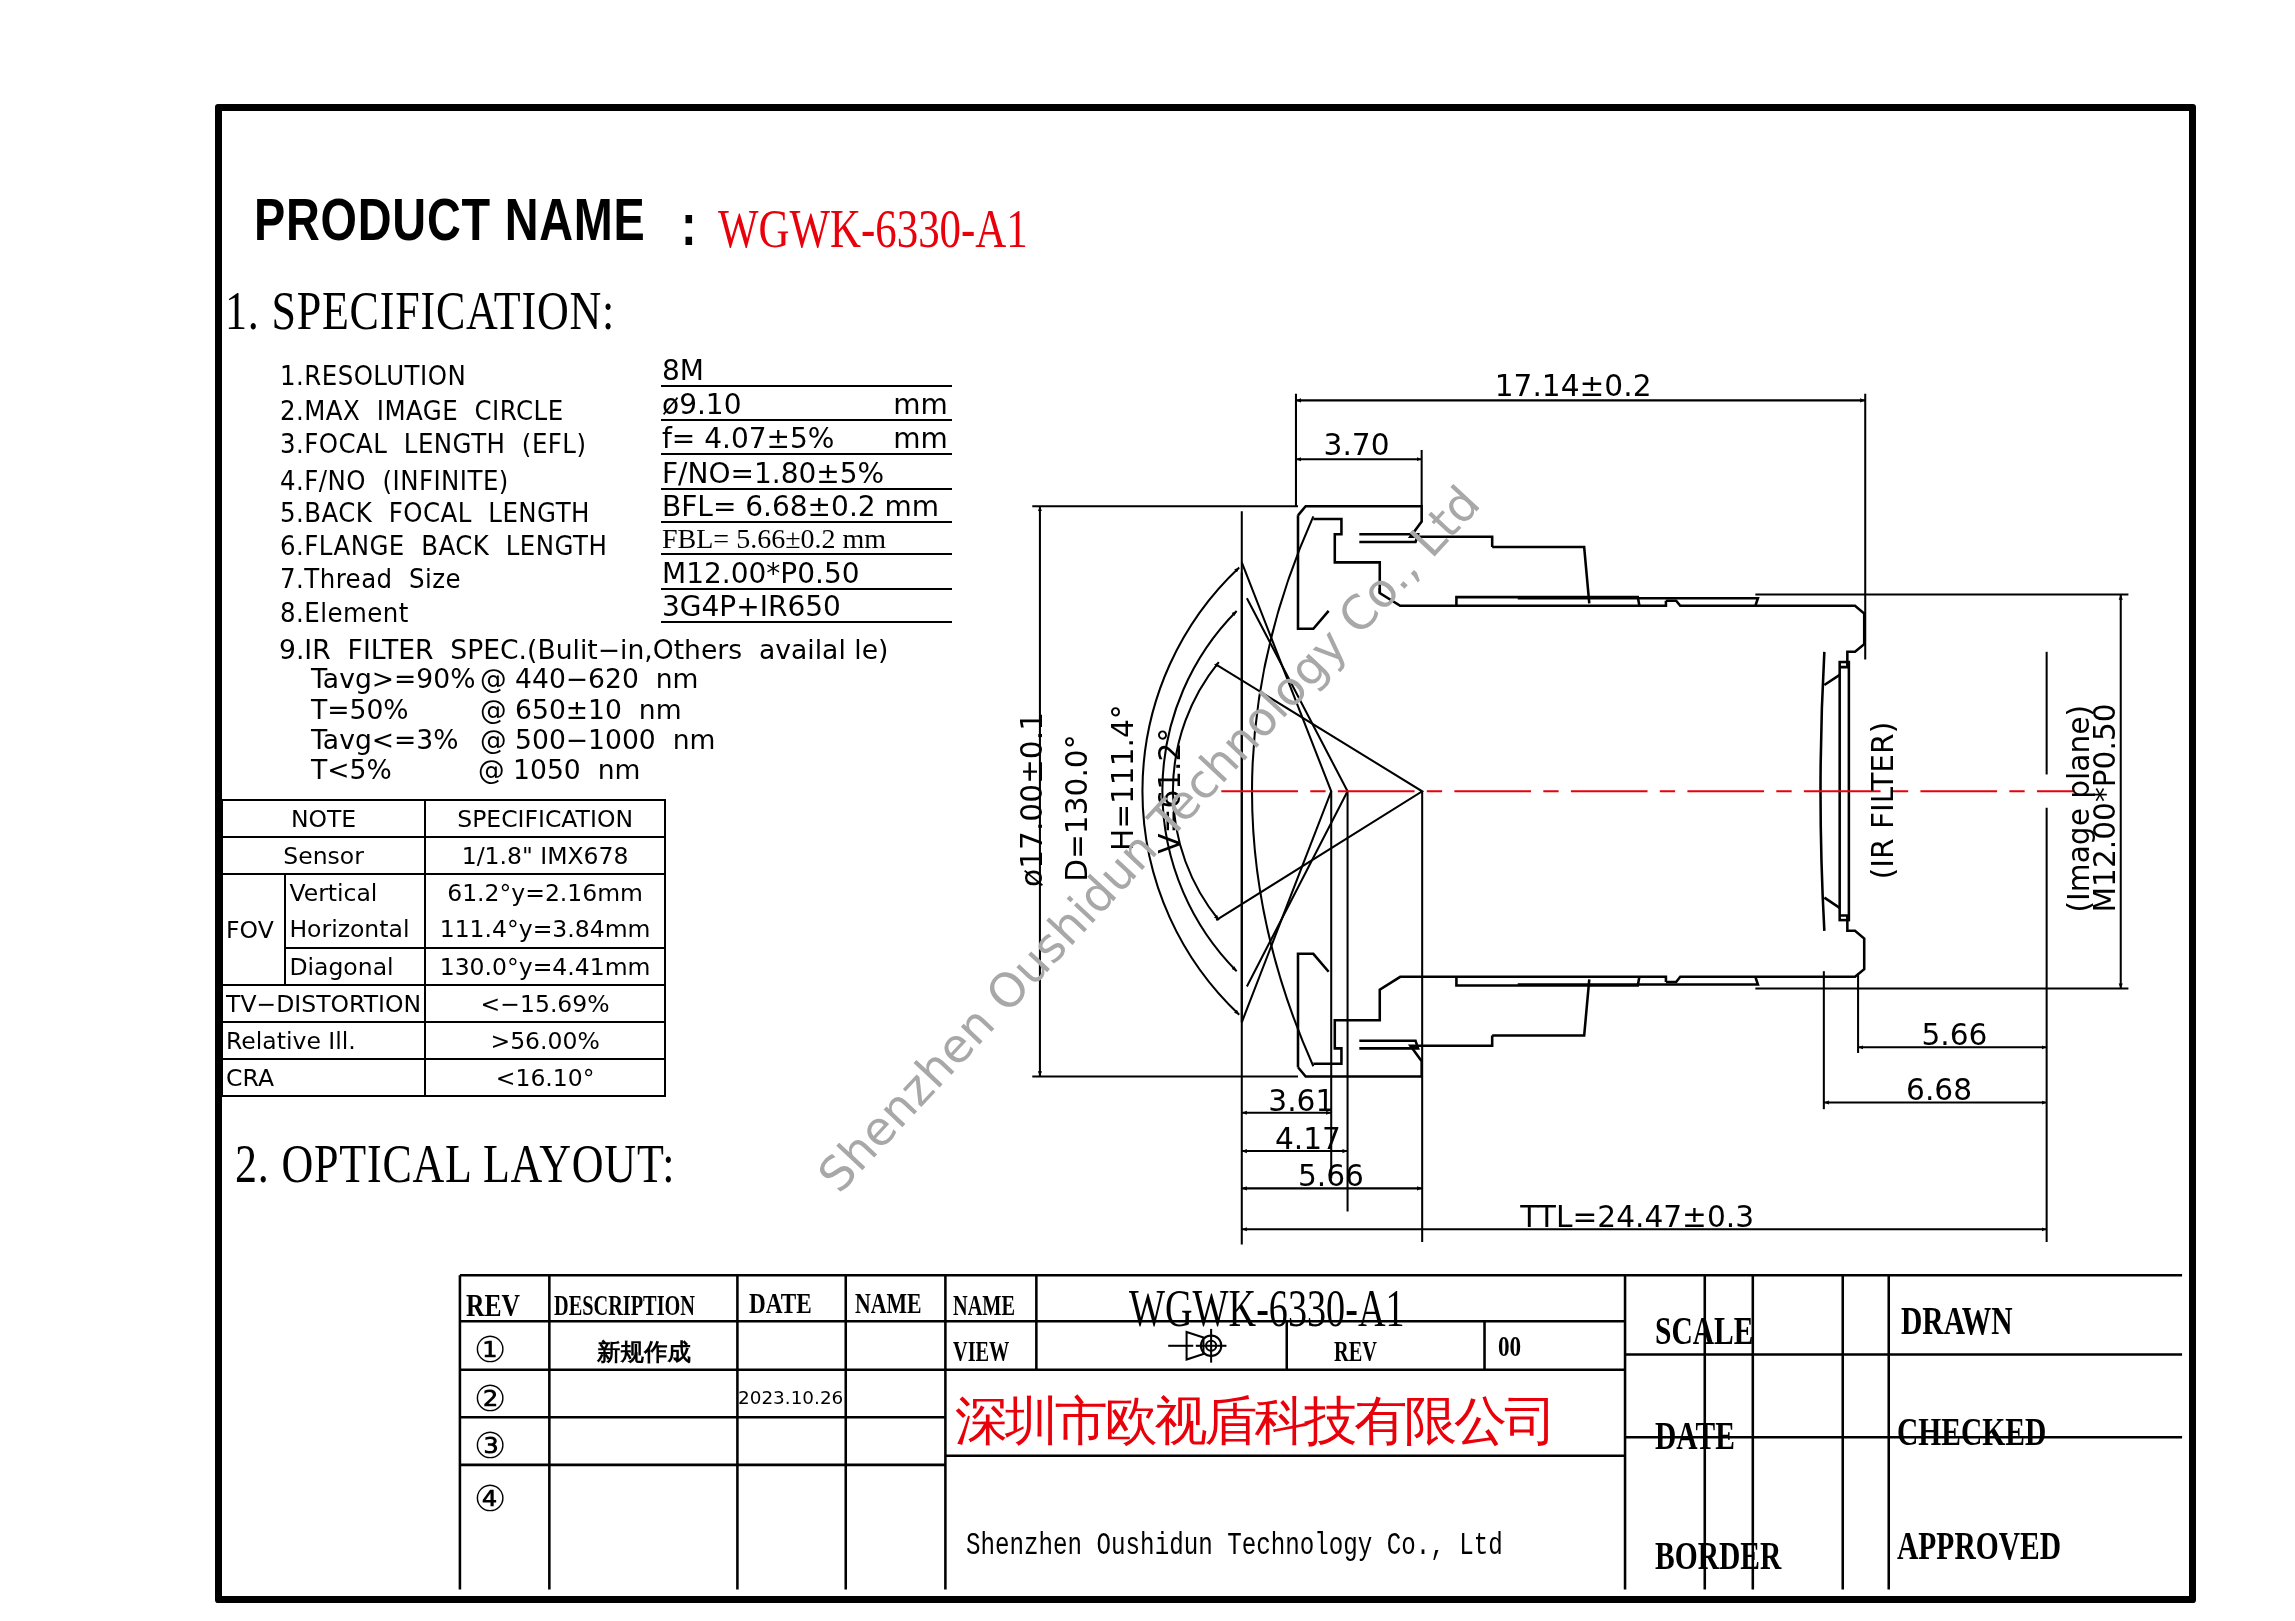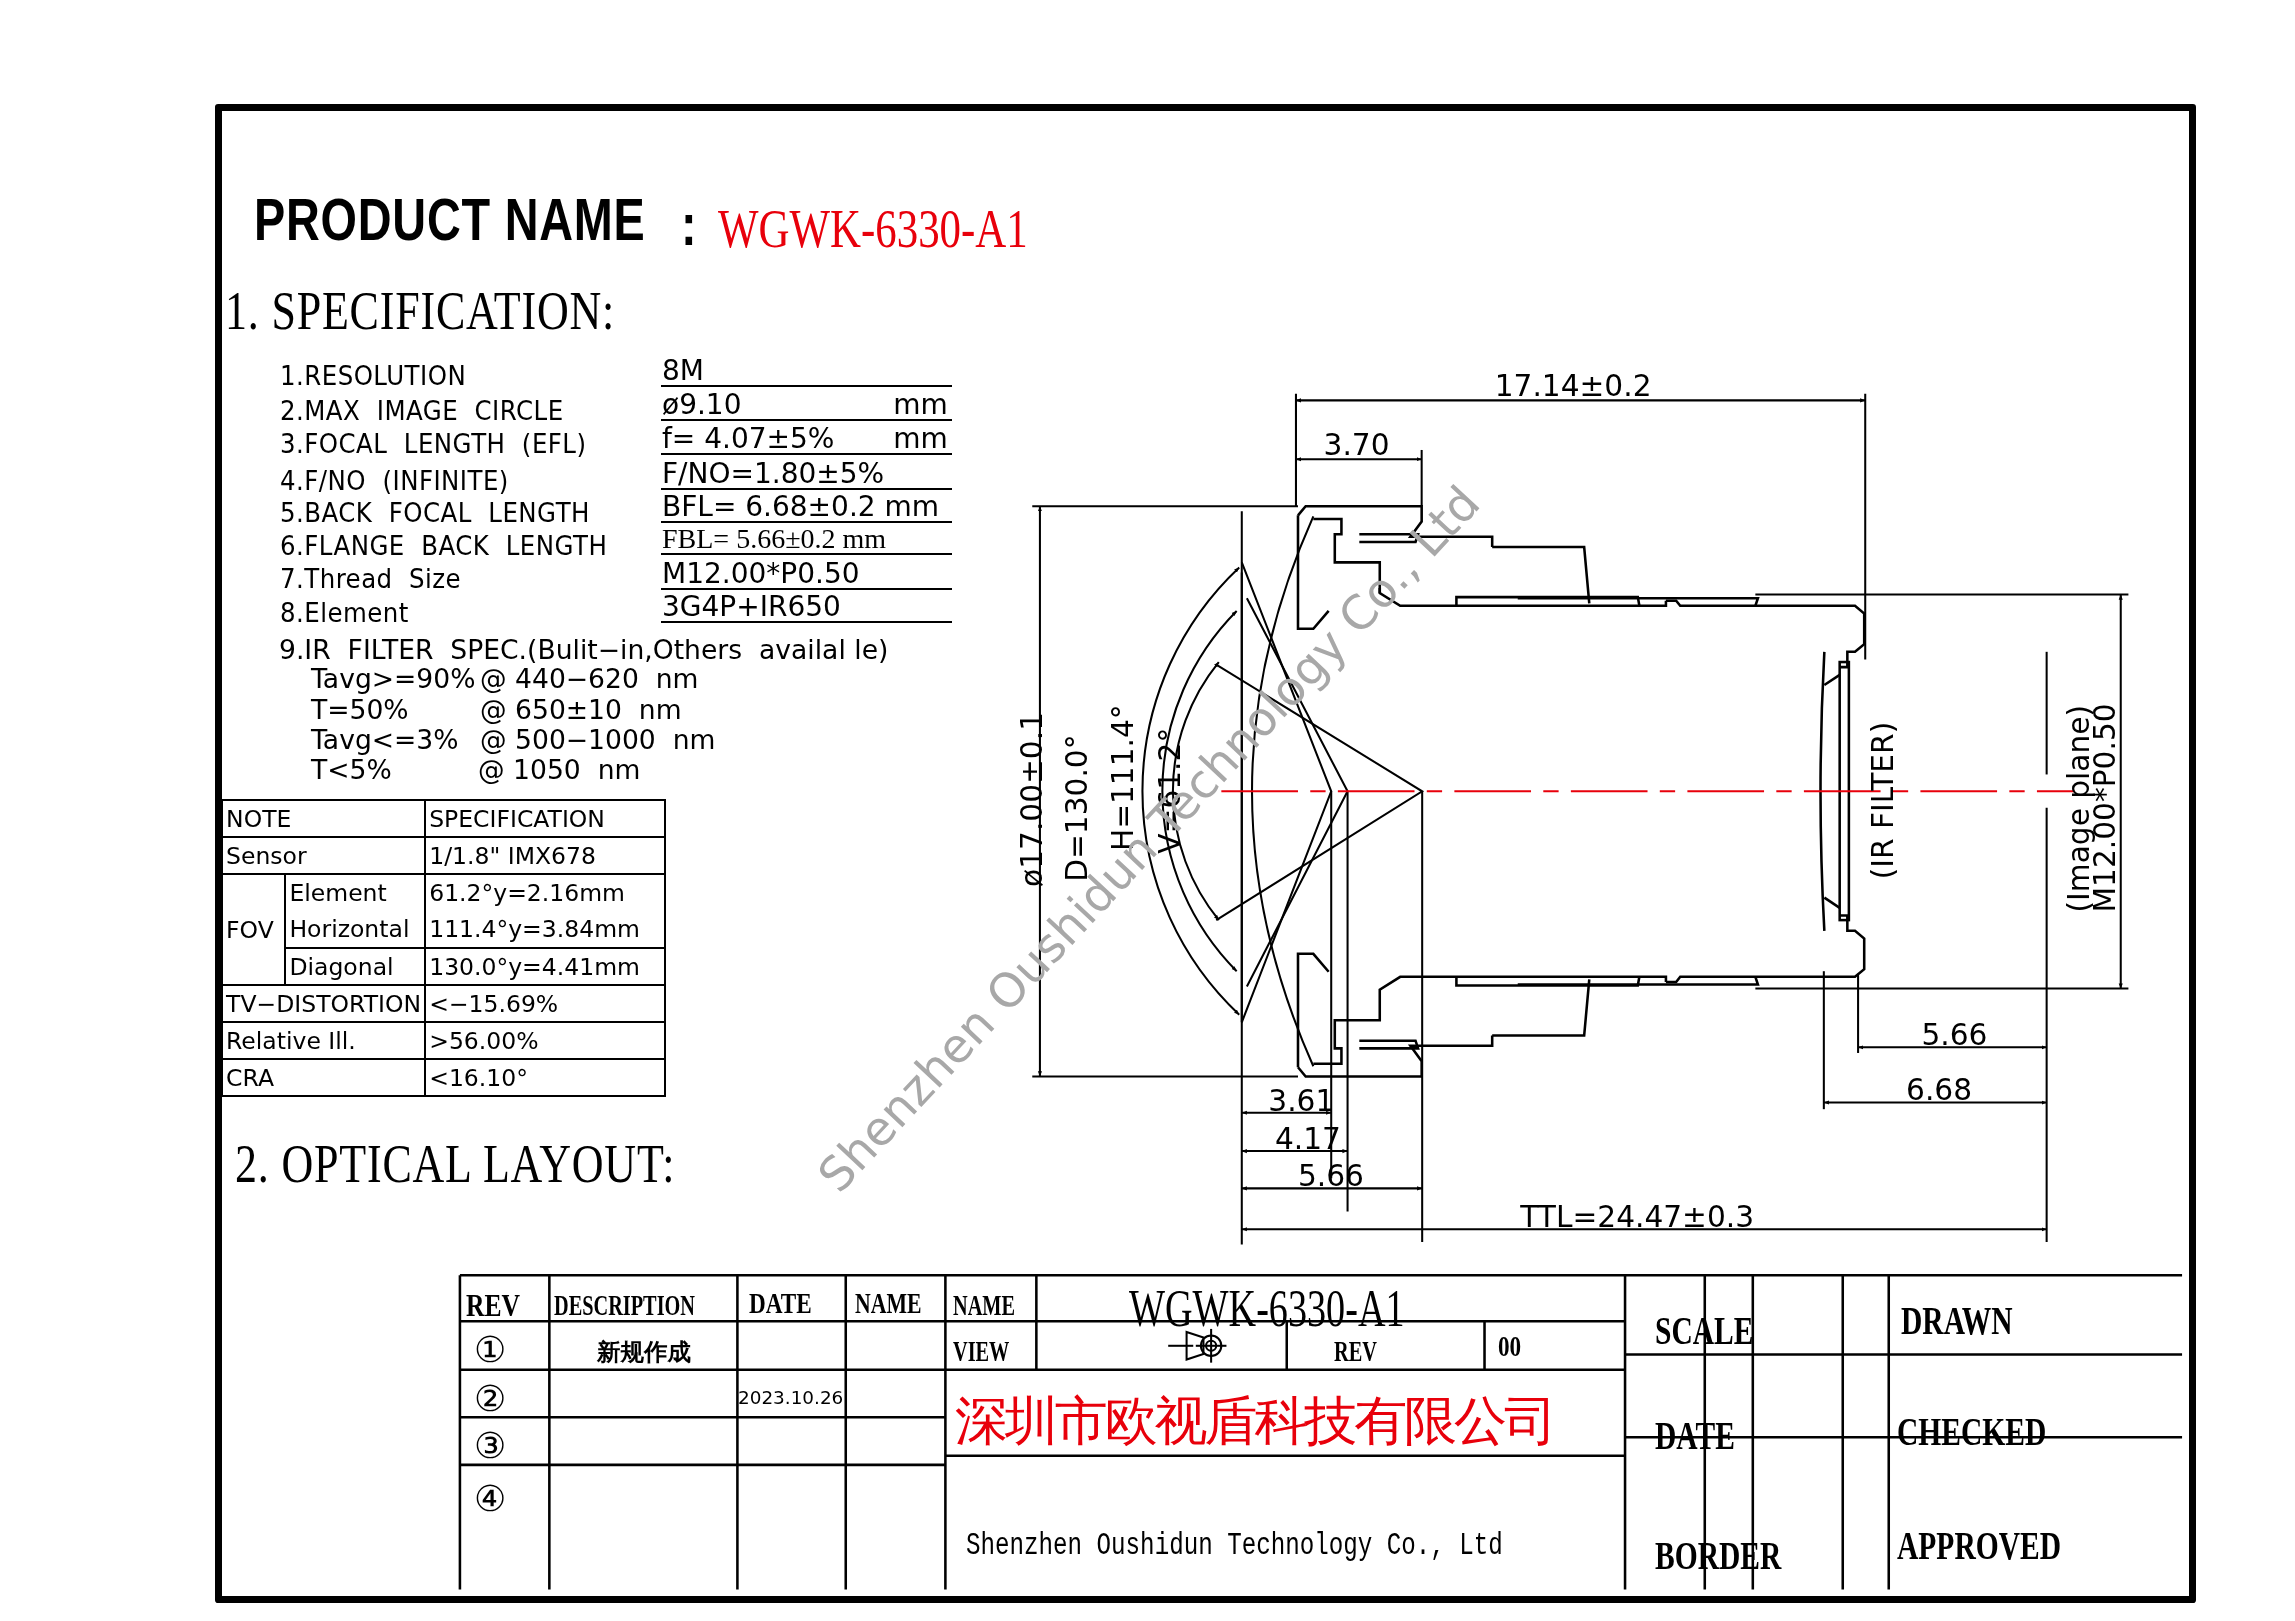--- a/index.html
+++ b/index.html
@@ -18,21 +18,21 @@
                 transform:scaleX(0.92); transform-origin:left top; white-space:pre; }
   .spec-val { position:absolute; width:291px; border-bottom:2.6px solid #000; height:32px;
               font-family:"DejaVu Sans", sans-serif; font-size:28px; white-space:pre; }
   .spec-val .unit { position:absolute; right:4.1px; bottom:-2px;margin-top:10px; }
   .spec-val .v { position:absolute; left:1px; bottom:-2px; }
   .ir { font-family:"DejaVu Sans", sans-serif; font-size:26.6px; white-space:pre; }
 
   table.note { position:absolute; left:221px; top:799px; border-collapse:collapse;
                font-family:"DejaVu Sans", sans-serif; font-size:23.5px; }
   table.note td { border:2.6px solid #000; padding:0 3.1px; height:35px; white-space:nowrap; }
-  table.note .c { text-align:left; }
+  table.note .c { text-align:center; }
   .tbt { font-family:"Liberation Serif", serif; font-weight:bold; white-space:nowrap;
          position:absolute; transform-origin:left top; }
   .wm { position:absolute; font-family:"DejaVu Sans", sans-serif; font-size:47px; color:#a8a8a8;
         transform-origin:left top; white-space:nowrap; }
 </style>
 </head>
 <body>
 
 <div class="frame" data-name="drawing-border"></div>
 
@@ -90,21 +90,21 @@
       <tr style="height:37px">
     <td colspan="2" class="c" data-name="note-header">NOTE</td>
     <td class="c" data-name="spec-header">SPECIFICATION</td>
   </tr>
   <tr style="height:37px">
     <td colspan="2" class="c" data-name="sensor-label">Sensor</td>
     <td class="c" data-name="sensor-value">1/1.8"  IMX678</td>
   </tr>
   <tr style="height:37px">
     <td rowspan="3" data-name="fov-label">FOV</td>
-    <td style="border-bottom:none" data-name="fov-vertical-label">Element</td>
+    <td style="border-bottom:none" data-name="fov-vertical-label">Vertical</td>
     <td class="c" style="border-bottom:none" data-name="fov-vertical-value">61.2°y=2.16mm</td>
   </tr>
   <tr style="height:37px">
     <td style="border-top:none" data-name="fov-horizontal-label">Horizontal</td>
     <td class="c" style="border-top:none" data-name="fov-horizontal-value">111.4°y=3.84mm</td>
   </tr>
   <tr style="height:37px">
     <td data-name="fov-diagonal-label">Diagonal</td>
     <td class="c" data-name="fov-diagonal-value">130.0°y=4.41mm</td>
   </tr>

